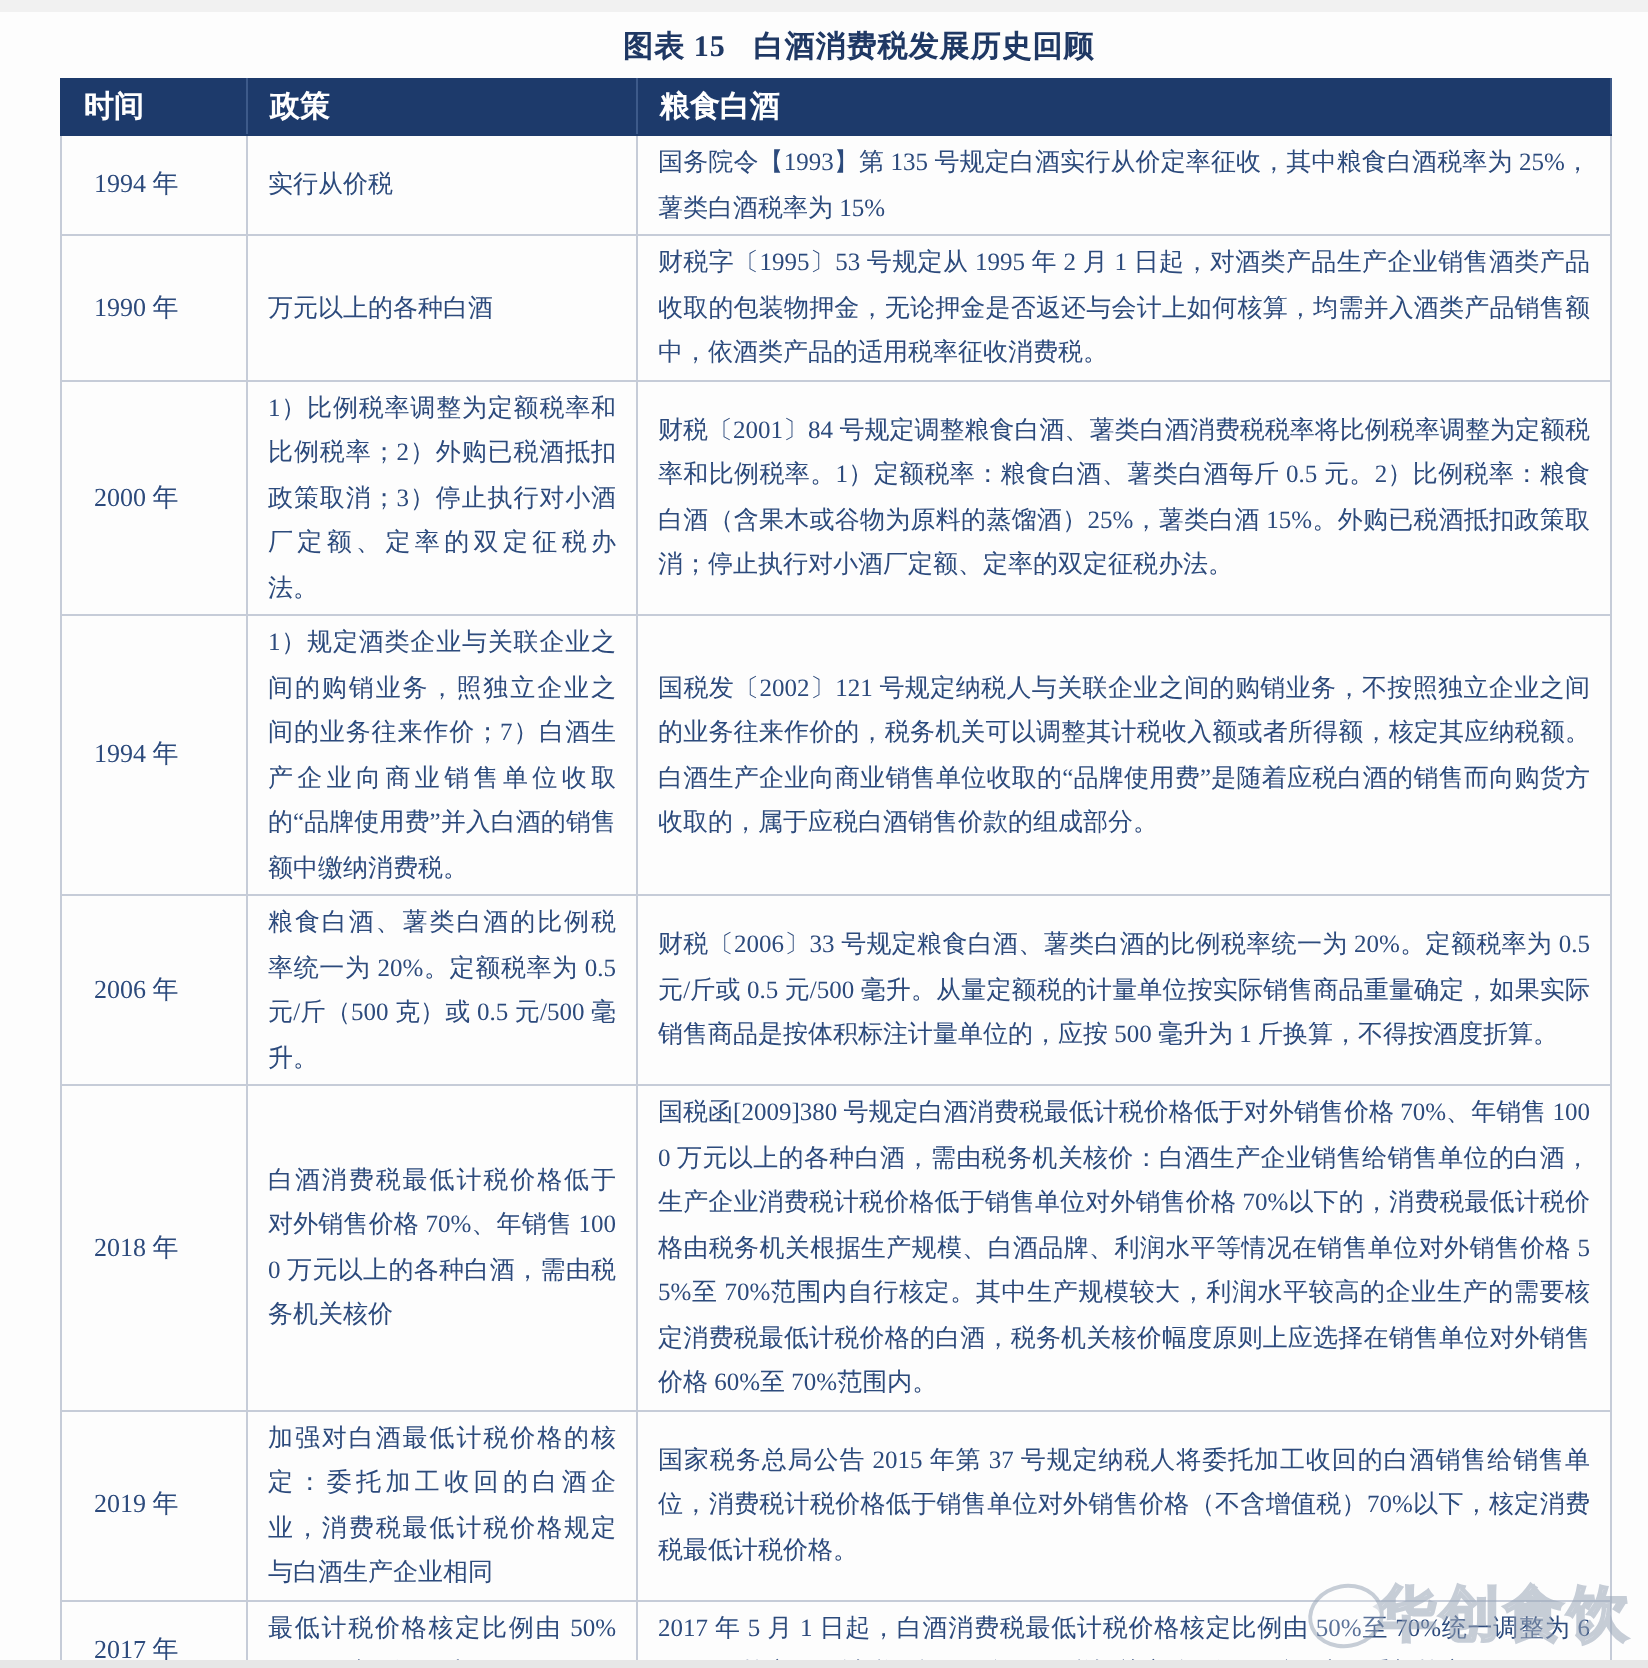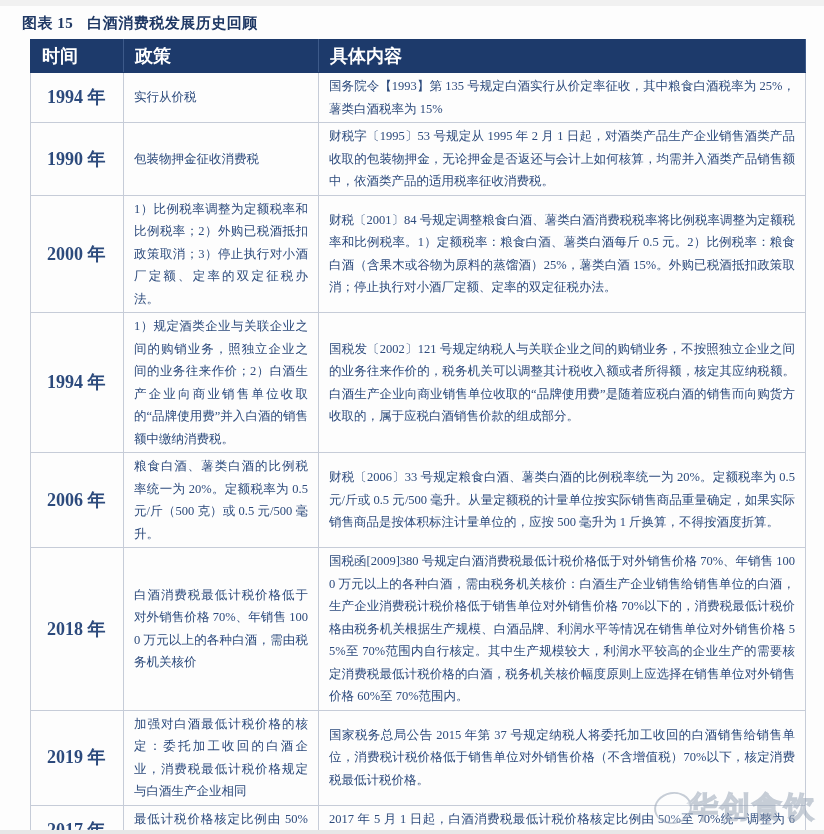--- a/index.html
+++ b/index.html
@@ -12,63 +12,64 @@
     position: relative;
     background: #fdfdfd;
     font-family: "Liberation Serif", "DejaVu Serif", serif;
     overflow: hidden;
   }
   .top-strip {
     height: 6px;
     background: #f1f1f1;
   }
   .figure-title {
-    margin: 8px 0 6px 22px;
+    margin: 8px 0 6px 35px;
     color: #1f3864;
     font-weight: bold;
     font-size: 15px;
     font-family: "Liberation Serif", "DejaVu Serif", serif;
     letter-spacing: 0.5px;
+    text-align: center;
   }
   .figure-title .label {
     margin-right: 14px;
   }
   table.policy-table {
     margin-left: 30px;
     width: 775px;
     border-collapse: collapse;
     table-layout: fixed;
   }
   table.policy-table col.c-time   { width: 93px; }
   table.policy-table col.c-policy { width: 195px; }
   table.policy-table col.c-detail { width: 487px; }
   table.policy-table th {
     background: #1d3a6b;
     color: #ffffff;
-    font-size: 18px;
+    font-size: 15px;
     font-weight: bold;
     text-align: left;
     padding: 4px 11px;
     height: 18px;
     border: 1px solid #1d3a6b;
     border-right-color: #3d5a8a;
   }
   table.policy-table td {
     border: 1px solid #c6ccd8;
     padding: 2px 10px;
     font-size: 12.5px;
     line-height: 22.5px;
     color: #2c4a7c;
     text-align: justify;
     vertical-align: middle;
     word-break: break-all;
   }
   table.policy-table td.time {
-    font-weight: bold;
-    font-size: 18px;
+    font-weight: normal;
+    font-size: 13px;
     padding-left: 16px;
     white-space: nowrap;
     text-align: left;
   }
   .watermark {
     position: absolute;
     right: 8px;
     bottom: 6px;
     display: flex;
     align-items: center;
@@ -112,42 +113,42 @@
 <table class="policy-table">
   <colgroup>
     <col class="c-time">
       <col class="c-policy">
       <col class="c-detail">
   </colgroup>
   <thead>
     <tr>
       <th>时间</th>
       <th>政策</th>
-      <th>具体内容</th>
+      <th>粮食白酒</th>
     </tr>
   </thead>
   <tbody>
     <tr>
       <td class="time">1994 年</td>
       <td>实行从价税</td>
       <td>国务院令【1993】第 135 号规定白酒实行从价定率征收，其中粮食白酒税率为 25%，薯类白酒税率为 15%</td>
     </tr>
     <tr>
       <td class="time">1990 年</td>
-      <td>包装物押金征收消费税</td>
+      <td>万元以上的各种白酒</td>
       <td>财税字〔1995〕53 号规定从 1995 年 2 月 1 日起，对酒类产品生产企业销售酒类产品收取的包装物押金，无论押金是否返还与会计上如何核算，均需并入酒类产品销售额中，依酒类产品的适用税率征收消费税。</td>
     </tr>
     <tr>
       <td class="time">2000 年</td>
       <td>1）比例税率调整为定额税率和比例税率；2）外购已税酒抵扣政策取消；3）停止执行对小酒厂定额、定率的双定征税办法。</td>
       <td>财税〔2001〕84 号规定调整粮食白酒、薯类白酒消费税税率将比例税率调整为定额税率和比例税率。1）定额税率：粮食白酒、薯类白酒每斤 0.5 元。2）比例税率：粮食白酒（含果木或谷物为原料的蒸馏酒）25%，薯类白酒 15%。外购已税酒抵扣政策取消；停止执行对小酒厂定额、定率的双定征税办法。</td>
     </tr>
     <tr>
       <td class="time">1994 年</td>
-      <td>1）规定酒类企业与关联企业之间的购销业务，照独立企业之间的业务往来作价；2）白酒生产企业向商业销售单位收取的“品牌使用费”并入白酒的销售额中缴纳消费税。</td>
+      <td>1）规定酒类企业与关联企业之间的购销业务，照独立企业之间的业务往来作价；7）白酒生产企业向商业销售单位收取的“品牌使用费”并入白酒的销售额中缴纳消费税。</td>
       <td>国税发〔2002〕121 号规定纳税人与关联企业之间的购销业务，不按照独立企业之间的业务往来作价的，税务机关可以调整其计税收入额或者所得额，核定其应纳税额。白酒生产企业向商业销售单位收取的“品牌使用费”是随着应税白酒的销售而向购货方收取的，属于应税白酒销售价款的组成部分。</td>
     </tr>
     <tr>
       <td class="time">2006 年</td>
       <td>粮食白酒、薯类白酒的比例税率统一为 20%。定额税率为 0.5 元/斤（500 克）或 0.5 元/500 毫升。</td>
       <td>财税〔2006〕33 号规定粮食白酒、薯类白酒的比例税率统一为 20%。定额税率为 0.5 元/斤或 0.5 元/500 毫升。从量定额税的计量单位按实际销售商品重量确定，如果实际销售商品是按体积标注计量单位的，应按 500 毫升为 1 斤换算，不得按酒度折算。</td>
     </tr>
     <tr>
       <td class="time">2018 年</td>
       <td>白酒消费税最低计税价格低于对外销售价格 70%、年销售 1000 万元以上的各种白酒，需由税务机关核价</td>

